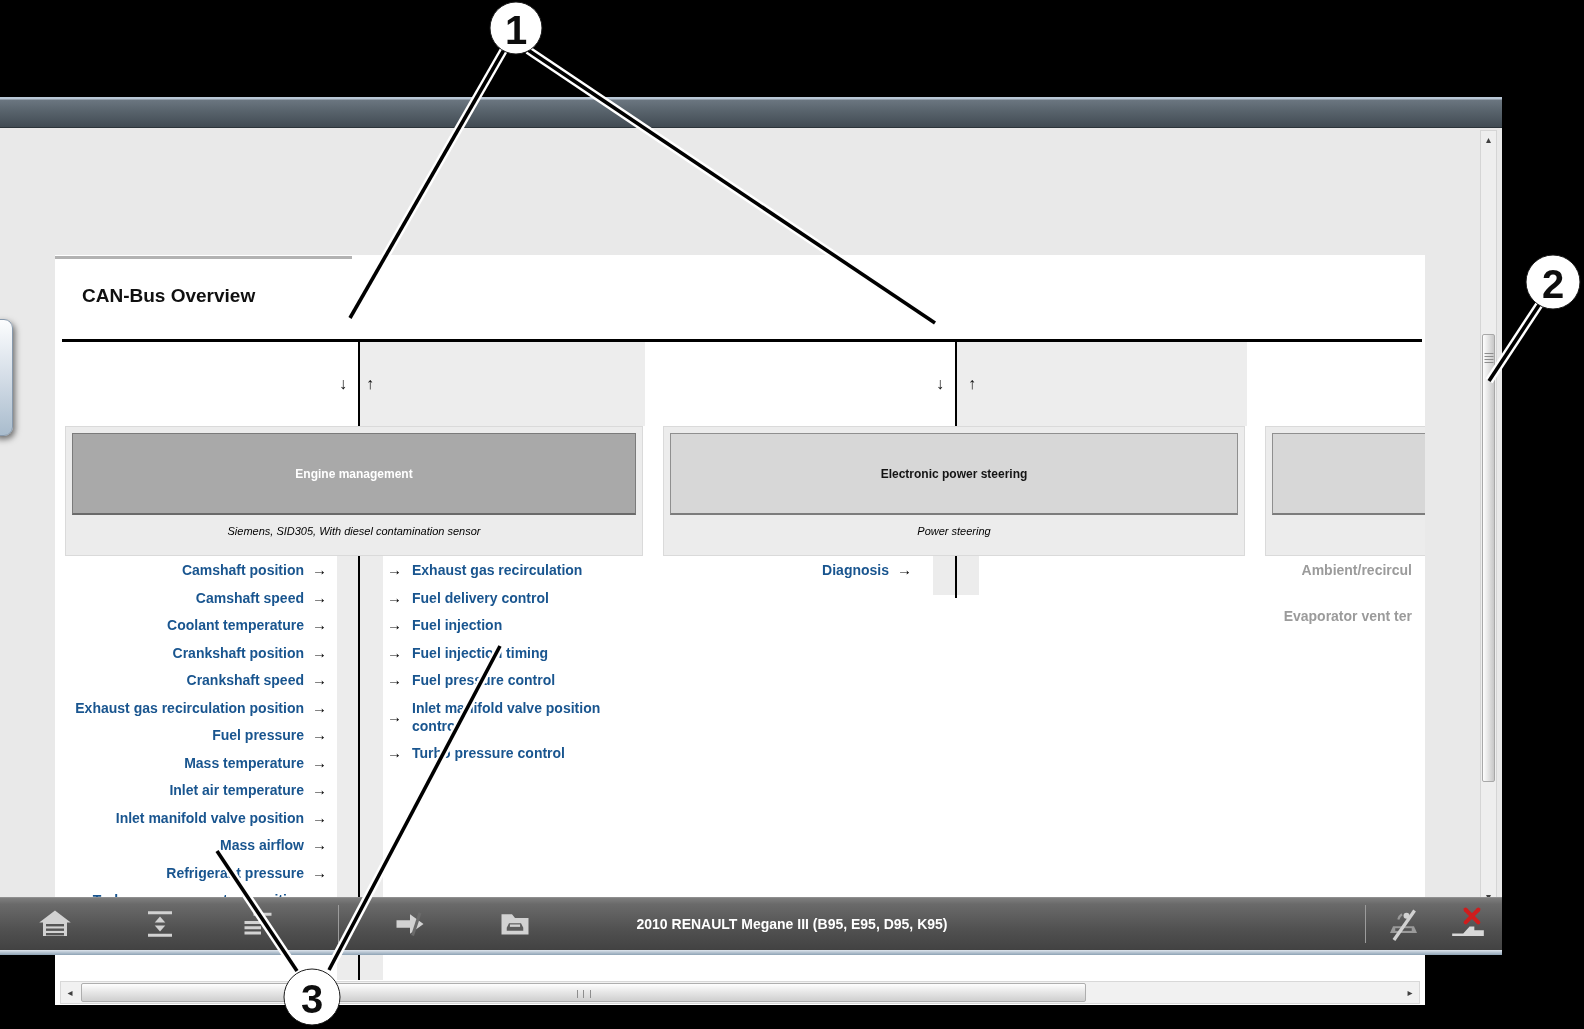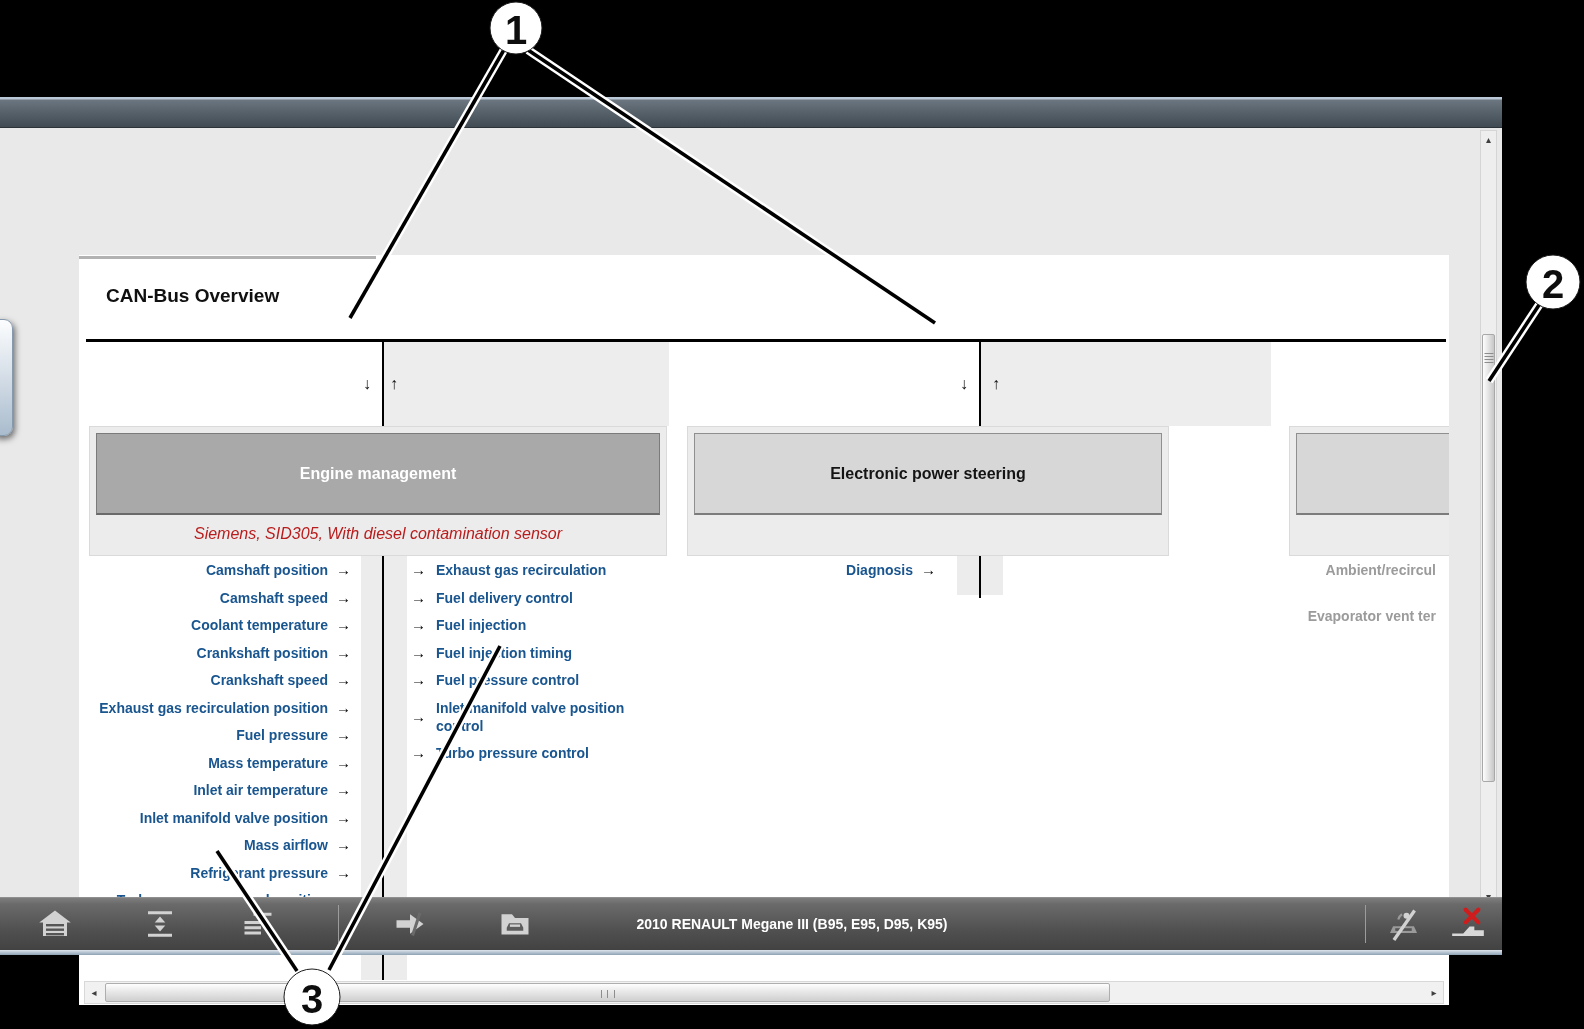--- a/index.html
+++ b/index.html
@@ -11,43 +11,43 @@
     background:linear-gradient(#b9c7d6 0,#b9c7d6 2px,#6b7680 3px,#59646d 45%,#414b53 100%);
     border-bottom:1px solid #2c343a;}
   .app{position:absolute;left:0;top:128px;width:1502px;height:769px;background:#e9e9e9;}
   .toolbar{position:absolute;left:0;top:897px;width:1502px;height:52px;
     background:linear-gradient(#7e7e7e,#6a6a6a 12%,#515151 60%,#424242 100%);
     border-top:1px solid #8f8f8f;}
   .toolbar-edge{position:absolute;left:0;top:950px;width:1502px;height:5px;
     background:linear-gradient(#dde4ec,#8da2b4);}
 
   
-  .doc{position:absolute;left:55px;top:127px;width:1370px;height:750px;background:#fff;overflow:hidden;margin-left:24px;}
+  .doc{position:absolute;left:55px;top:127px;width:1370px;height:750px;background:#fff;overflow:hidden;}
   .doc-sliver{position:absolute;left:0;top:1px;width:297px;height:3px;background:#b2b2b2;}
   .page-title{position:absolute;left:27px;top:30px;margin:0;font-size:19px;font-weight:bold;color:#101010;}
   .rule{position:absolute;left:7px;top:84px;width:1360px;height:3px;background:#000;}
 
   .hdr-gray{position:absolute;top:87px;height:84px;background:#ededed;}
   .hdr-gray.em{left:305px;width:285px;}
   .hdr-gray.eps{left:902px;width:290px;}
   .vline{position:absolute;top:87px;width:2px;height:84px;background:#000;}
   .vline.em{left:303px;} .vline.eps{left:900px;}
   .bus-arrow{position:absolute;top:120px;width:20px;text-align:center;
     font-size:16px;color:#111;}
 
   .mod-container{position:absolute;top:171px;height:130px;background:#ececec;border:1px solid #dadada;box-sizing:border-box;}
   .mod-container.em{left:10px;width:578px;}
-  .mod-container.eps{left:608px;width:482px;}
+  .mod-container.eps{left:608px;width:582px;}
   .mod-container.aux{left:1210px;width:340px;}
   .mod-box{position:absolute;left:6px;top:6px;right:6px;height:82px;box-sizing:border-box;
-    display:flex;align-items:center;justify-content:center;font-size:16px;font-weight:bold;}
+    display:flex;align-items:center;justify-content:center;font-size:12px;font-weight:bold;}
   .mod-box.sel{background:#a9a9a9;border:1px solid #7b7b7b;border-bottom:2px solid #6a6a6a;color:#fff;}
   .mod-box.norm{background:#d7d7d7;border:1px solid #8f8f8f;border-bottom:2px solid #7c7c7c;color:#141414;}
   .mod-sub{position:absolute;left:0;right:0;top:98px;text-align:center;
-    font-style:italic;font-size:16px;color:#b91c1c;}
+    font-style:italic;font-size:11px;color:#000000;}
 
   .bus-strip{position:absolute;background:#ececec;}
   .bus-strip.em{left:282px;top:301px;width:46px;height:424px;}
   .bus-strip.eps{left:878px;top:301px;width:46px;height:39px;}
   .bus-line{position:absolute;width:2px;background:#000;}
   .bus-line.em{left:303px;top:301px;height:424px;}
   .bus-line.eps{left:900px;top:301px;height:42px;}
 
   
   .sig-list{position:absolute;}
@@ -128,20 +128,21 @@
       <div class="mod-container em">
         <div class="mod-box sel">
           <span>Engine management</span>
         </div>
         <div class="mod-sub">Siemens, SID305, With diesel contamination sensor</div>
       </div>
       <div class="mod-container eps">
         <div class="mod-box norm">
           <span>Electronic power steering</span>
         </div>
+        <div class="mod-sub">Power steering</div>
       </div>
       <div class="mod-container aux">
         <div class="mod-box norm">
           <span></span>
         </div>
       </div>
 
       <div class="bus-strip em"></div>
       <div class="bus-line em"></div>
       <div class="bus-strip eps"></div>

